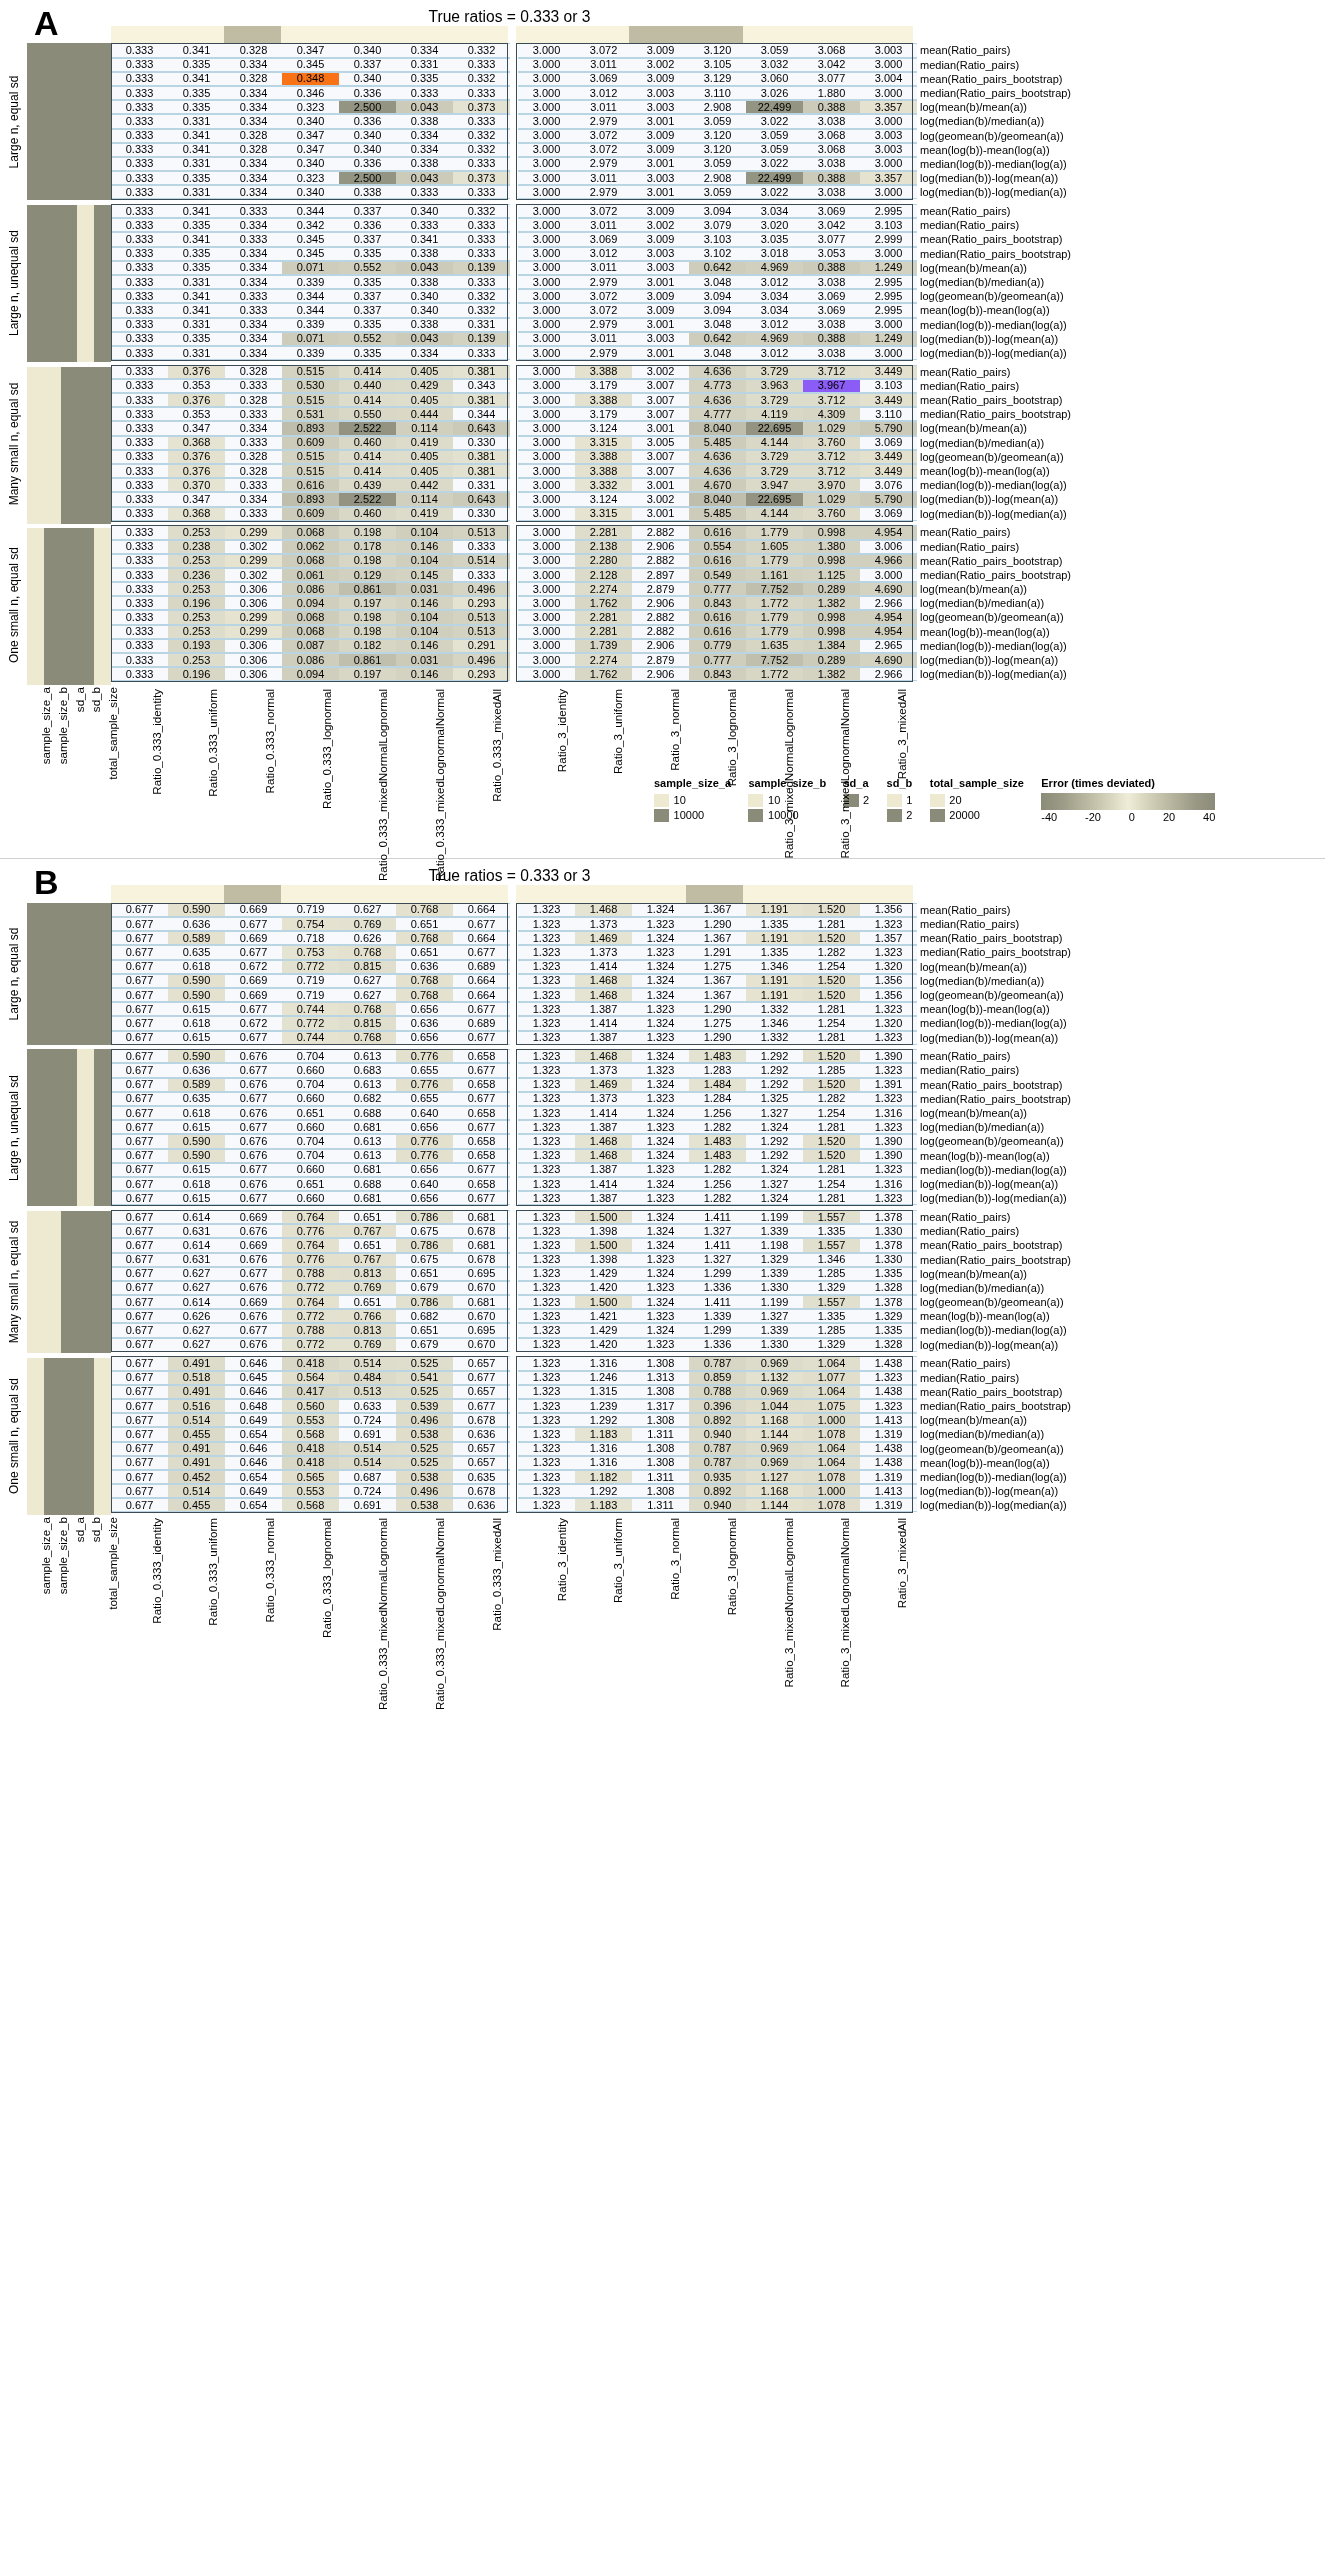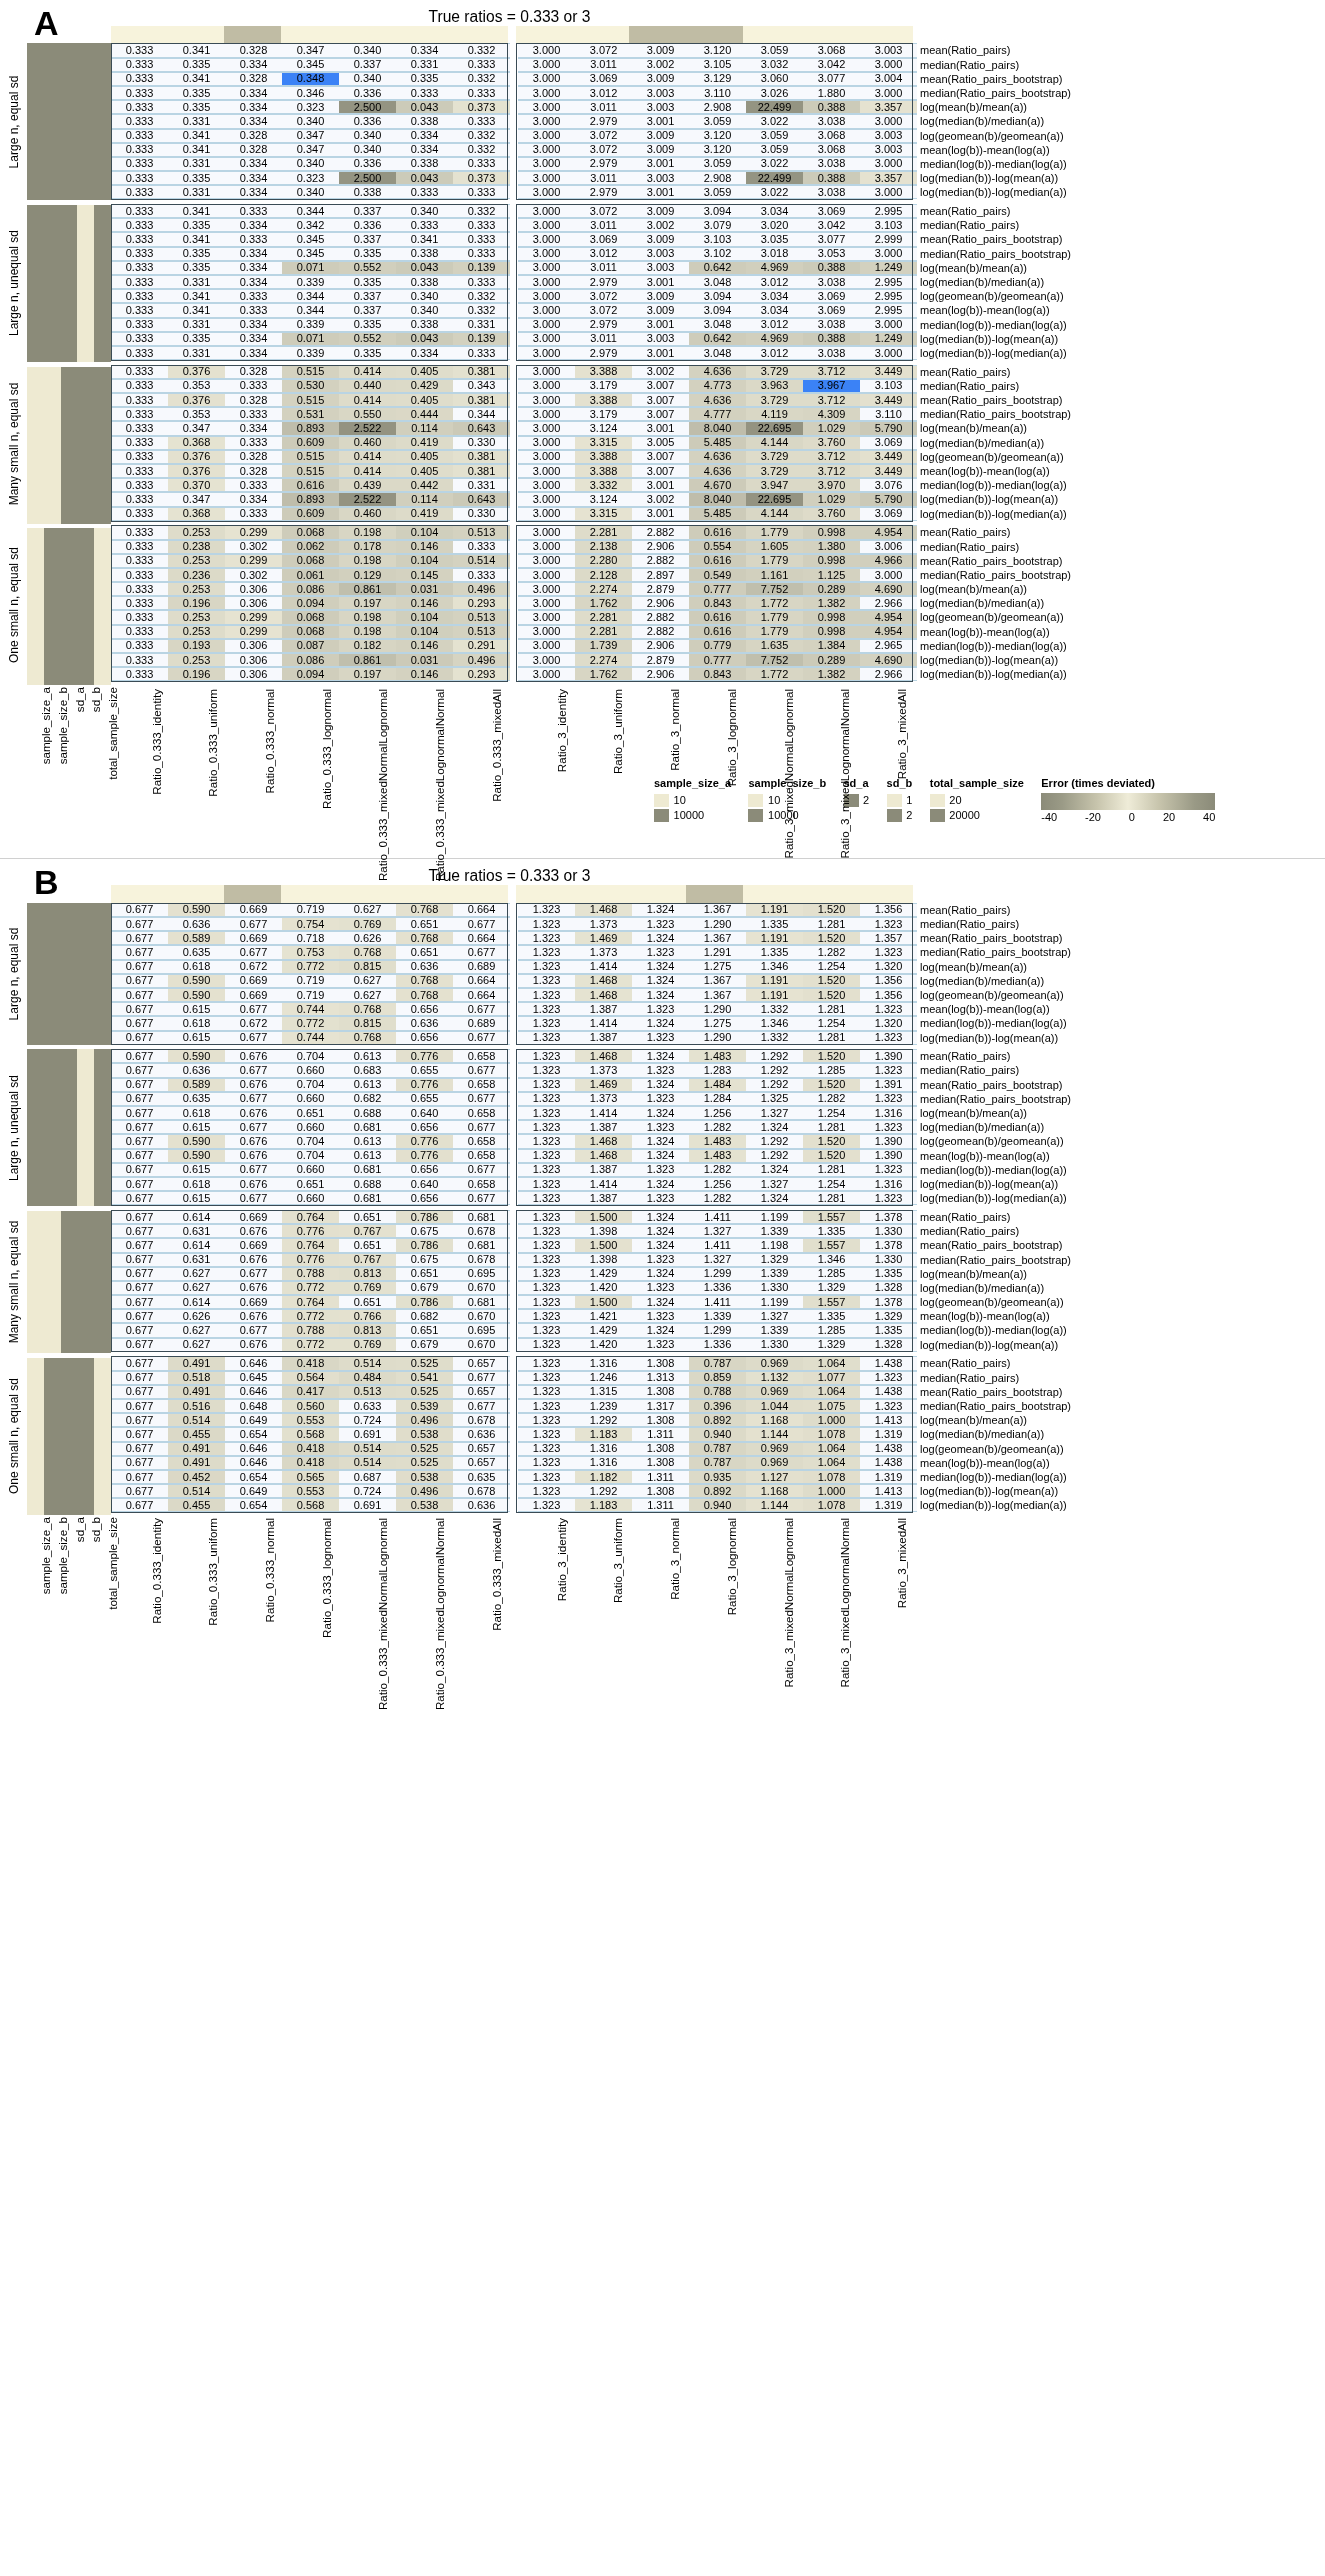--- a/index.html
+++ b/index.html
@@ -235,21 +235,21 @@
                   <td class="cell" style="width:57px;background:#f7f9fd;">3.002</td>
                   <td class="cell" style="width:57px;background:#f7f9fd;">3.105</td>
                   <td class="cell" style="width:57px;background:#f7f9fd;">3.032</td>
                   <td class="cell" style="width:57px;background:#f7f9fd;">3.042</td>
                   <td class="cell" style="width:57px;background:#f7f9fd;">3.000</td>
                 </tr>
                 <tr>
                   <td class="cell" style="width:57px;background:#f7f9fd;">0.333</td>
                   <td class="cell" style="width:57px;background:#f7f9fd;">0.341</td>
                   <td class="cell" style="width:57px;background:#f7f9fd;">0.328</td>
-                  <td class="cell" style="width:57px;background:#3b82f6;">0.348</td>
+                  <td class="cell" style="width:57px;background:#f97316;">0.348</td>
                   <td class="cell" style="width:57px;background:#f7f9fd;">0.340</td>
                   <td class="cell" style="width:57px;background:#f7f9fd;">0.335</td>
                   <td class="cell" style="width:57px;background:#f7f9fd;">0.332</td>
                   <td class="gap" style="width:8px;"></td>
                   <td class="cell" style="width:57px;background:#f7f9fd;">3.000</td>
                   <td class="cell" style="width:57px;background:#f7f9fd;">3.069</td>
                   <td class="cell" style="width:57px;background:#f7f9fd;">3.009</td>
                   <td class="cell" style="width:57px;background:#f7f9fd;">3.129</td>
                   <td class="cell" style="width:57px;background:#f7f9fd;">3.060</td>
                   <td class="cell" style="width:57px;background:#f7f9fd;">3.077</td>
@@ -620,21 +620,21 @@
                   <td class="cell" style="width:57px;background:rgb(211,209,191);">0.530</td>
                   <td class="cell" style="width:57px;background:rgb(219,217,199);">0.440</td>
                   <td class="cell" style="width:57px;background:rgb(220,218,200);">0.429</td>
                   <td class="cell" style="width:57px;background:#f7f9fd;">0.343</td>
                   <td class="gap" style="width:8px;"></td>
                   <td class="cell" style="width:57px;background:#f7f9fd;">3.000</td>
                   <td class="cell" style="width:57px;background:#f7f9fd;">3.179</td>
                   <td class="cell" style="width:57px;background:#f7f9fd;">3.007</td>
                   <td class="cell" style="width:57px;background:rgb(211,209,191);">4.773</td>
                   <td class="cell" style="width:57px;background:rgb(219,217,199);">3.963</td>
-                  <td class="cell" style="width:57px;background:#3b82f6;">3.967</td>
+                  <td class="cell" style="width:57px;background:#8b5cf6;">3.967</td>
                   <td class="cell" style="width:57px;background:#f7f9fd;">3.103</td>
                 </tr>
                 <tr>
                   <td class="cell" style="width:57px;background:#f7f9fd;">0.333</td>
                   <td class="cell" style="width:57px;background:rgb(228,225,207);">0.376</td>
                   <td class="cell" style="width:57px;background:#f7f9fd;">0.328</td>
                   <td class="cell" style="width:57px;background:rgb(212,210,192);">0.515</td>
                   <td class="cell" style="width:57px;background:rgb(222,220,202);">0.414</td>
                   <td class="cell" style="width:57px;background:rgb(223,221,203);">0.405</td>
                   <td class="cell" style="width:57px;background:rgb(227,225,207);">0.381</td>

